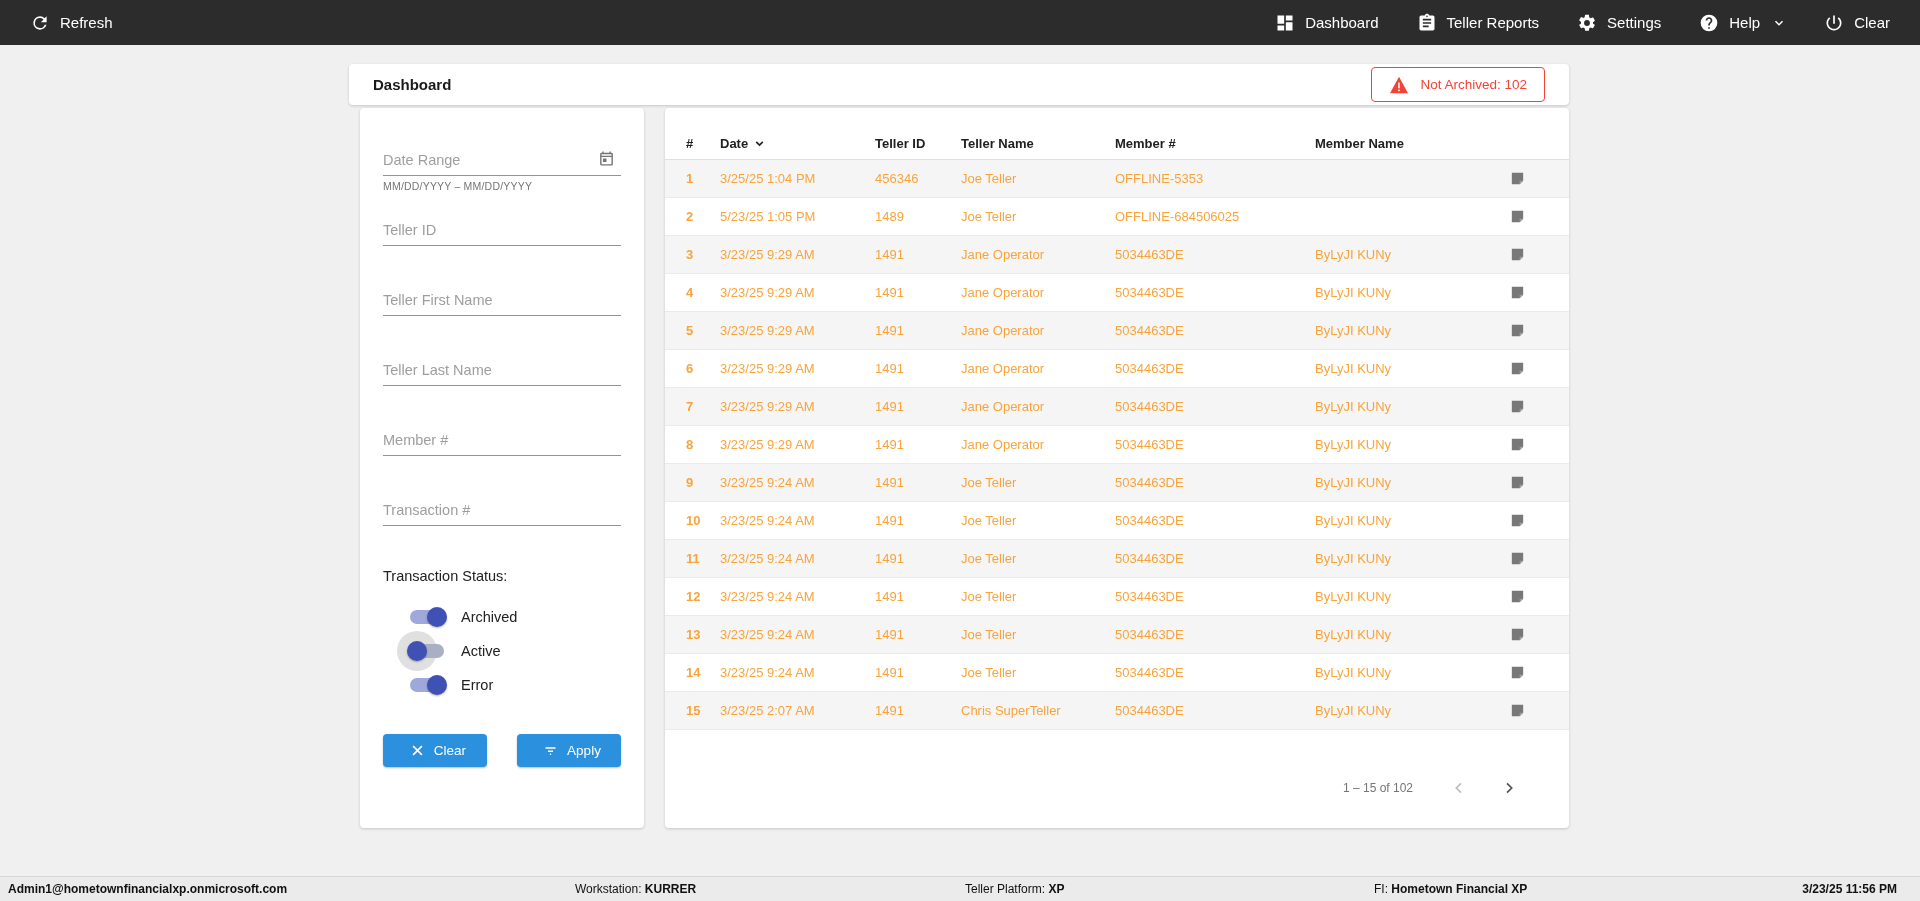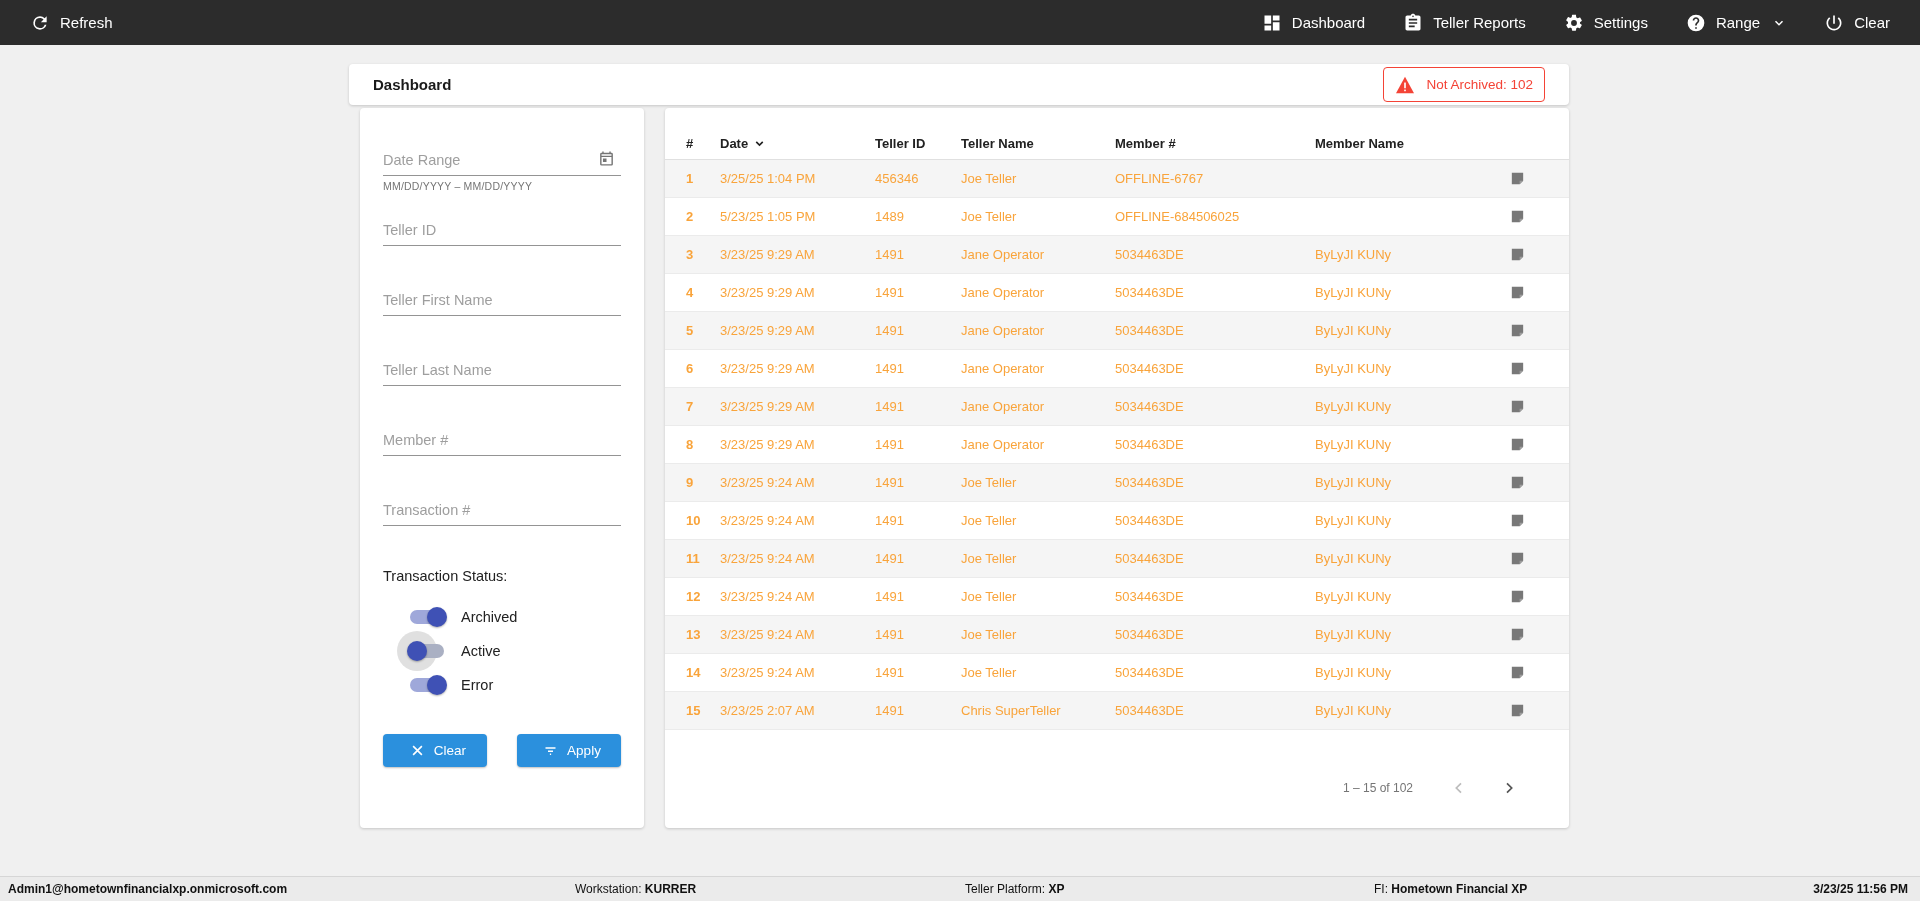--- a/index.html
+++ b/index.html
@@ -11,21 +11,21 @@
             display:flex; align-items:center; padding:0 30px; color:#fff; }
   .nav-item { display:flex; align-items:center; gap:10px; font-size:15px; cursor:pointer; }
   .nav-right { margin-left:auto; display:flex; align-items:center; gap:38px; }
   .nav-icon { width:20px; height:20px; display:block; }
   .chev { width:14px; height:14px; margin-left:2px; }
 
   
   .card { position:absolute; background:#fff; border-radius:4px; box-shadow:0 1px 3px rgba(0,0,0,.18); }
   .header-card { left:349px; top:64px; width:1220px; height:41px; display:flex; align-items:center; padding:0 24px; }
   .page-title { font-size:15px; font-weight:bold; color:#1a1a1a; }
-  .badge { margin-left:auto; height:35px; display:flex; align-items:center; gap:11px; padding:0 11px;
+  .badge { margin-left:auto; height:35px; display:flex; align-items:center; gap:11px; padding:0 17px;
            border:1px solid #f44336; border-radius:4px; color:#f44336; font-size:13.5px; background:#fff; cursor:pointer; }
   .warn-svg { width:20px; height:18px; }
 
   
   .sidebar-card { left:360px; top:108px; width:284px; height:720px; padding:40px 23px 0 23px; }
   .field { position:relative; margin-bottom:26px; }
   .field input { width:238px; border:none; outline:none; border-bottom:1px solid #949494; background:transparent;
                  font-family:"Liberation Sans",sans-serif; font-size:14.5px; color:#424242; padding:4px 0 7px 0; }
   .field input::placeholder { color:#9e9e9e; opacity:1; }
   .cal-icon { position:absolute; right:6px; top:2px; width:17px; height:17px; }
@@ -67,21 +67,21 @@
   .pg-btn svg { width:16px; height:16px; }
 
   
   .footer { position:absolute; left:0; top:876px; width:1920px; height:25px; background:#ebebeb;
             border-top:1px solid #d6d6d6; font-size:12px; color:#111; }
   .footer > div { position:absolute; top:5px; white-space:nowrap; }
   .f-user { left:8px; font-weight:bold; }
   .f-ws   { left:575px; }
   .f-tp   { left:965px; }
   .f-fi   { left:1374px; }
-  .f-dt   { right:12px; font-weight:bold; }
+  .f-dt   { right:23px; font-weight:bold; }
   .f-val  { font-weight:bold; }
 </style>
 </head>
 <body>
 
 <div class="topnav">
   <div class="nav-item">
     <svg class="nav-icon" viewBox="0 0 24 24" fill="#fff">
         <path d="M17.65 6.35A7.96 7.96 0 0 0 12 4a8 8 0 1 0 7.73 10h-2.08A6 6 0 1 1 12 6c1.66 0 3.14.69 4.22 1.78L13 11h7V4l-2.35 2.35z"></path>
       </svg>
@@ -103,21 +103,21 @@
     <div class="nav-item">
       <svg class="nav-icon" viewBox="0 0 24 24" fill="#fff">
           <path d="M19.14 12.94c.04-.31.06-.62.06-.94s-.02-.63-.06-.94l2.03-1.58a.5.5 0 0 0 .12-.64l-1.92-3.32a.5.5 0 0 0-.61-.22l-2.39 1a7.3 7.3 0 0 0-1.63-.94l-.36-2.54A.5.5 0 0 0 13.89 2h-3.78a.5.5 0 0 0-.49.42l-.36 2.54c-.59.24-1.13.56-1.63.94l-2.39-1a.5.5 0 0 0-.61.22L2.71 8.44a.5.5 0 0 0 .12.64l2.03 1.58c-.04.31-.06.62-.06.94s.02.63.06.94l-2.03 1.58a.5.5 0 0 0-.12.64l1.92 3.32c.14.24.42.34.61.22l2.39-1c.5.38 1.04.7 1.63.94l.36 2.54c.04.24.25.42.49.42h3.78c.24 0 .45-.18.49-.42l.36-2.54c.59-.24 1.13-.56 1.63-.94l2.39 1c.19.12.47.02.61-.22l1.92-3.32a.5.5 0 0 0-.12-.64l-2.03-1.58zM12 15.5A3.5 3.5 0 1 1 12 8.5a3.5 3.5 0 0 1 0 7z"></path>
         </svg>
       <span>Settings</span>
     </div>
     <div class="nav-item">
       <svg class="nav-icon" viewBox="0 0 24 24" fill="#fff">
           <path d="M12 2a10 10 0 1 0 0 20 10 10 0 0 0 0-20zm1 17h-2v-2h2v2zm2.07-7.75l-.9.92C13.45 12.9 13 13.5 13 15h-2v-.5c0-1.1.45-2.1 1.17-2.83l1.24-1.26c.37-.36.59-.86.59-1.41 0-1.1-.9-2-2-2s-2 .9-2 2H8c0-2.21 1.79-4 4-4s4 1.79 4 4c0 .88-.36 1.68-.93 2.25z"></path>
         </svg>
-      <span>Range</span>
+      <span>Help</span>
       <svg class="chev" viewBox="0 0 24 24" fill="none" stroke="#fff" stroke-width="2.5">
           <path d="M6 9l6 6 6-6"></path>
         </svg>
     </div>
     <div class="nav-item">
       <svg class="nav-icon" viewBox="0 0 24 24" fill="#fff">
           <path d="M13 3h-2v10h2V3zm4.83 2.17l-1.42 1.42A6.92 6.92 0 0 1 19 12a7 7 0 1 1-11.41-5.41L6.17 5.17A9 9 0 1 0 21 12c0-2.74-1.23-5.18-3.17-6.83z"></path>
         </svg>
       <span>Clear</span>
     </div>
@@ -215,21 +215,21 @@
     <div>Member Name</div>
     <div></div>
   </div>
 
   <div>
     <div class="tgrid trow odd">
       <div class="c-num">1</div>
       <div class="c-date">3/25/25 1:04 PM</div>
       <div class="c-tid">456346</div>
       <div class="c-tname">Joe Teller</div>
-      <div class="c-member">OFFLINE-6767</div>
+      <div class="c-member">OFFLINE-5353</div>
       <div class="c-mname"></div>
       <div class="c-note">
         <svg class="note-svg" viewBox="0 0 24 24">
             <path fill="#787878" d="M4 4h16v11l-5 5H4z"></path>
             <path fill="#9e9e9e" d="M15 20v-5h5z"></path>
           </svg>
       </div>
     </div>
 
     <div class="tgrid trow">

